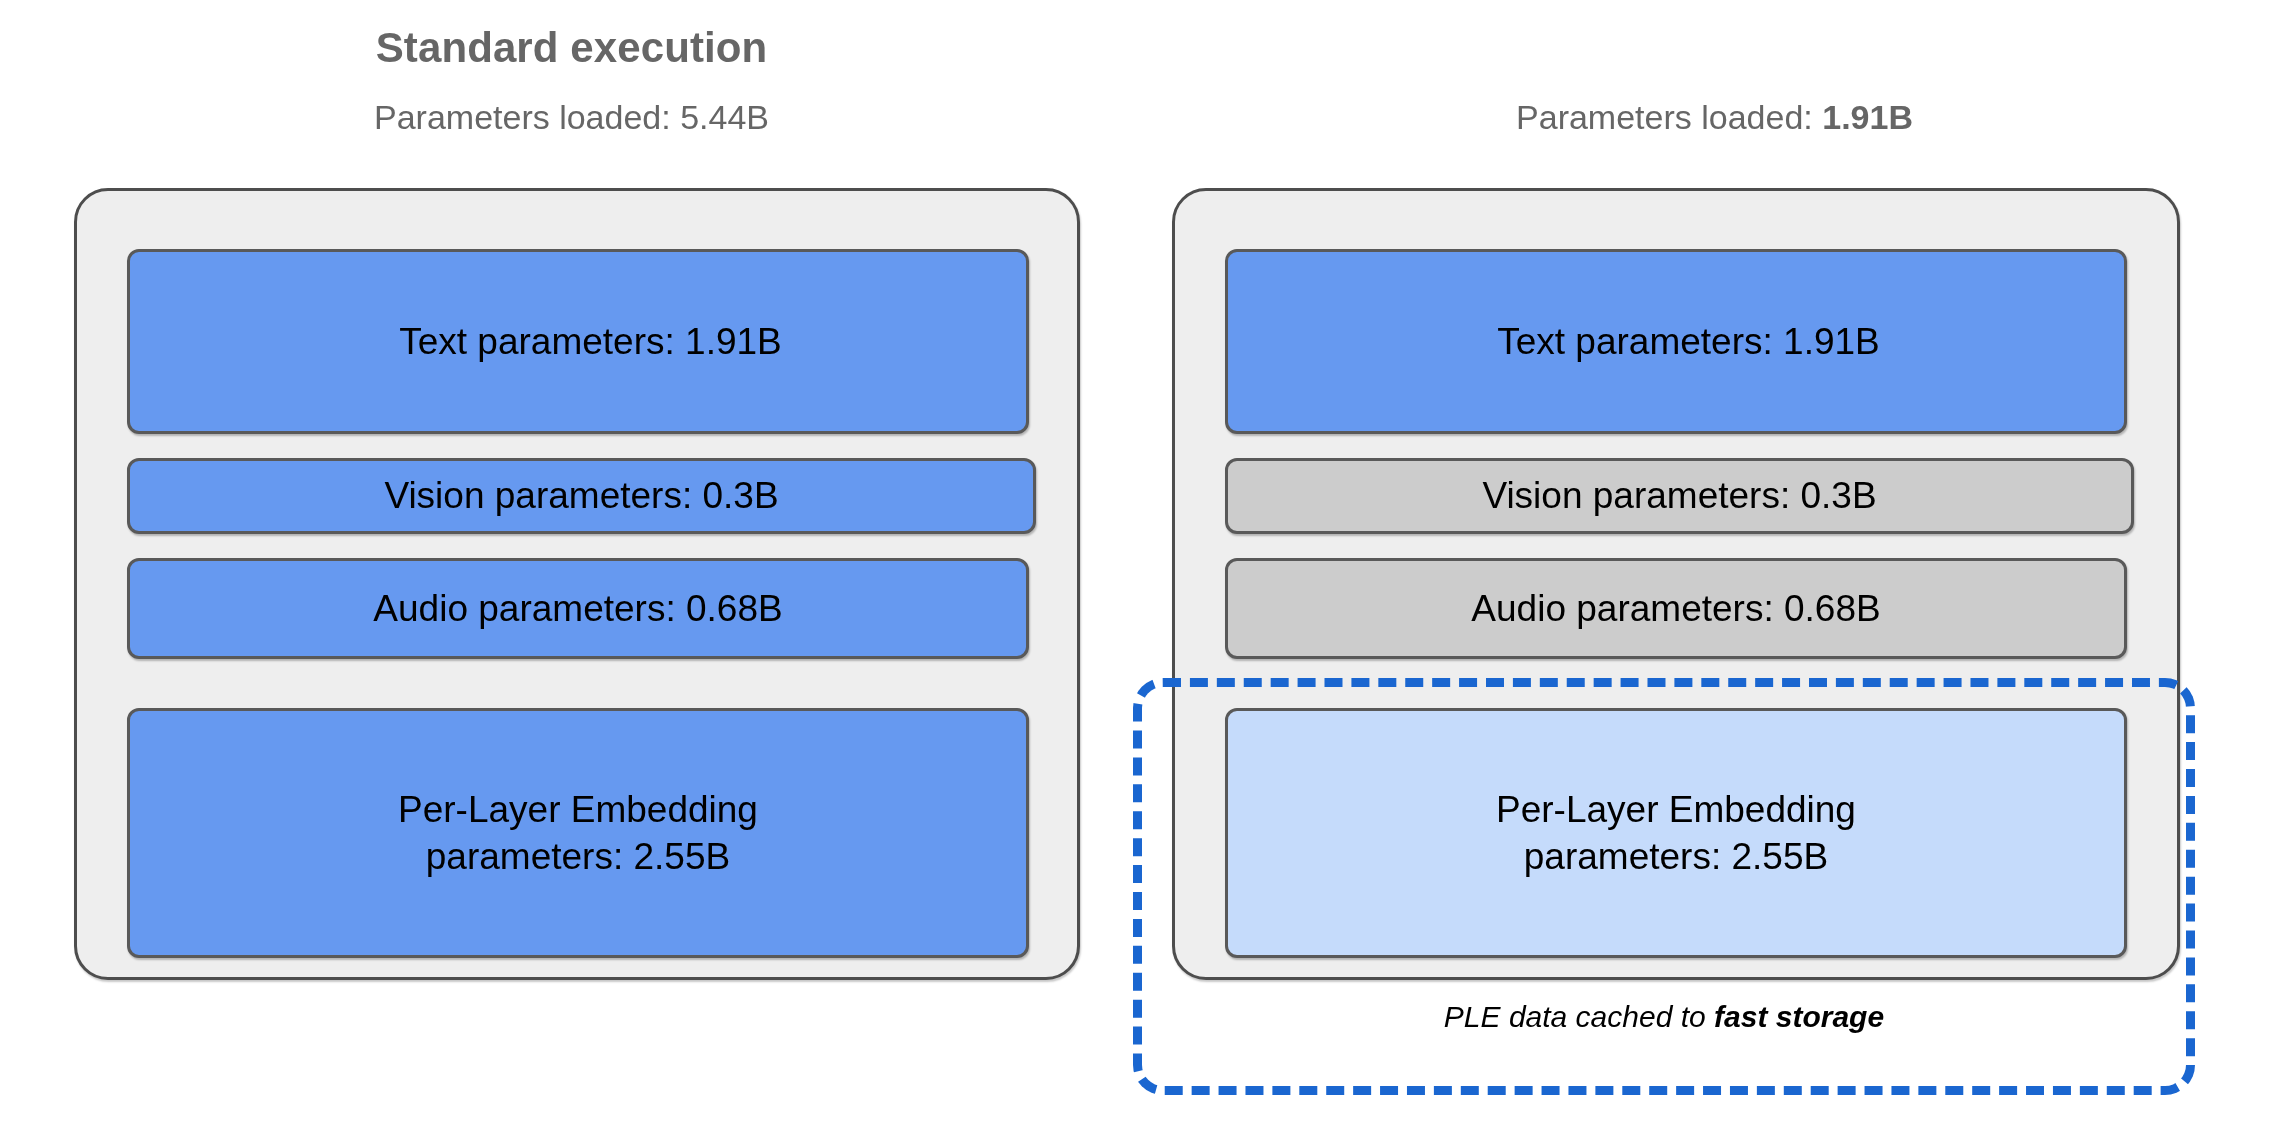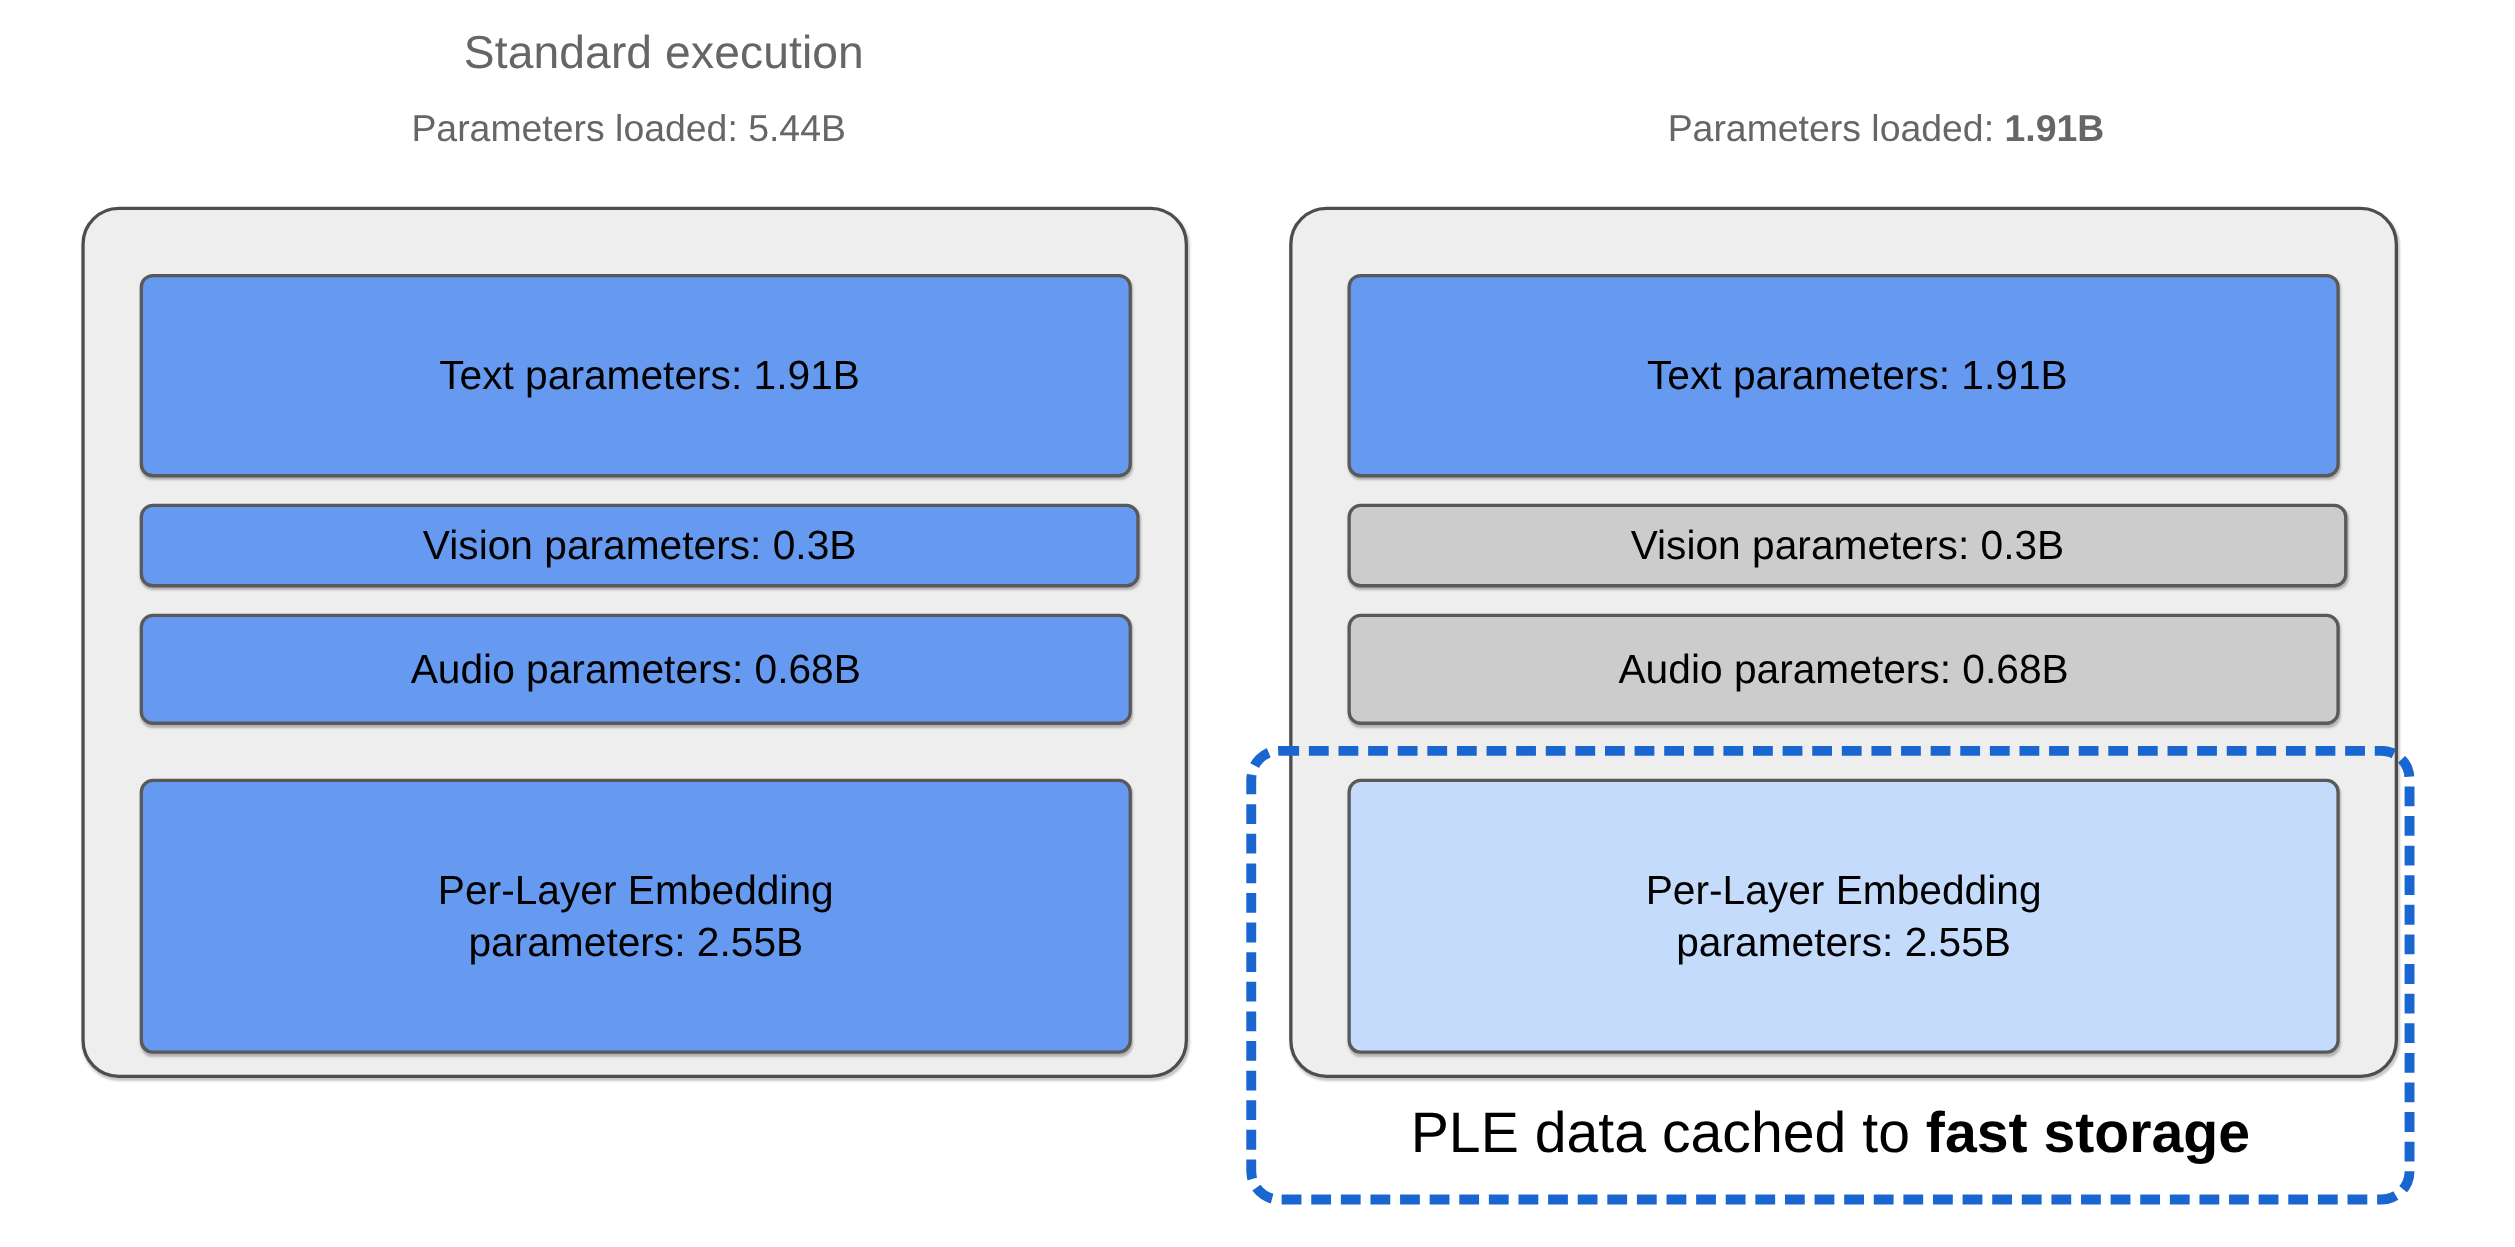--- a/index.html
+++ b/index.html
@@ -31,25 +31,24 @@
   .column.left  { left: 0px;    width: 1143px; }
   .column.right { left: 1143px; width: 1143px; }
 
   
   .panel-title {
     position: absolute;
     left: 0;
     width: 100%;
     text-align: center;
     font-size: 42px;
-    font-weight: normal;
+    font-weight: bold;
     color: #666666;
     letter-spacing: 0.1px;
     white-space: nowrap;
-    padding-left: 32px;
   }
   .column.left  .panel-title { top: 24px; }
   .column.right .panel-title { top: 24px; }
 
   .panel-subtitle {
     position: absolute;
     left: 0;
     width: 100%;
     text-align: center;
     font-size: 34px;
@@ -121,23 +120,24 @@
     border: 9px dashed #1a66d0;
     border-radius: 30px;
     pointer-events: none;
   }
   .cache-caption {
     position: absolute;
     left: 1133px;
     top: 1000px;
     width: 1062px;
     text-align: center;
-    font-size: 52px;
+    font-size: 30px;
     color: #000000;
     white-space: nowrap;
+    font-style: italic;
   }
   .cache-caption b { font-weight: bold; }
 </style>
 </head>
 <body>
 
 <div class="canvas">
 
   <div class="column left">
 

